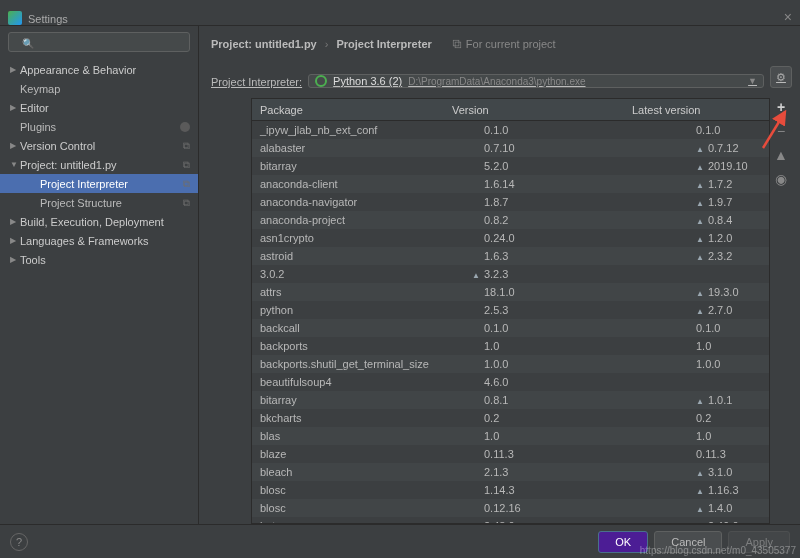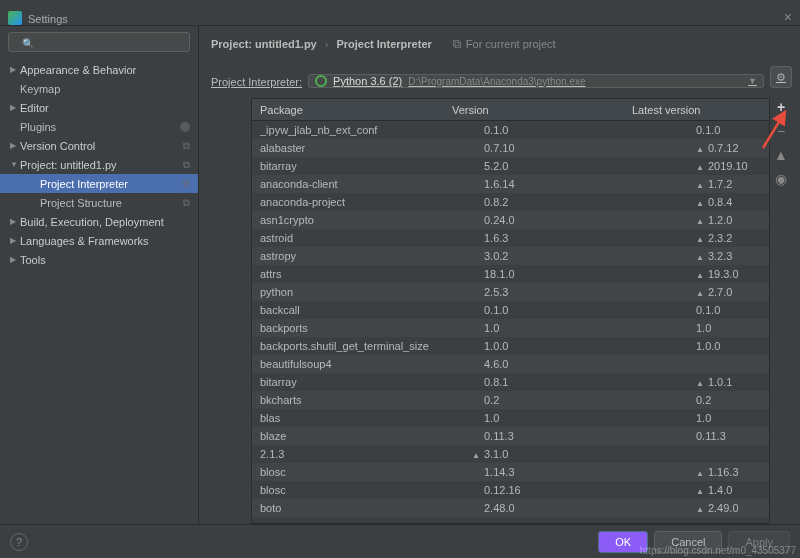--- a/index.html
+++ b/index.html
@@ -57,21 +57,21 @@
 
 .side-tools { width: 22px; display: flex; flex-direction: column; align-items: center; gap: 6px; padding-top: 0; }
 .side-tools .tool { width: 18px; height: 18px; color: #888; display: flex; align-items: center; justify-content: center; font-size: 14px; cursor: pointer; }
 
 .arrow-annot { position: absolute; right: 5px; top: 106px; pointer-events: none; }
 
 .footer { position: absolute; bottom: 0; left: 0; right: 0; height: 34px; border-top: 1px solid #2b2b2b; display: flex; align-items: center; padding: 0 10px; background: #3c3f41; }
 .footer .help { width: 18px; height: 18px; border: 1px solid #666; border-radius: 50%; text-align: center; line-height: 16px; color: #888; }
 .footer .btns { margin-left: auto; display: flex; gap: 6px; }
 .footer button { padding: 4px 16px; background: #4a4d4f; border: 1px solid #5e6060; border-radius: 3px; color: #bbb; font-size: 11px; cursor: pointer; }
-.footer button.primary { background: #8b5cf6; border-color: #4a708b; color: #fff; }
+.footer button.primary { background: #4c1d95; border-color: #4a708b; color: #fff; }
 .footer button.disabled { opacity: 0.5; }
 
 .watermark { position: absolute; right: 4px; bottom: 2px; color: rgba(255,255,255,0.35); font-size: 10px; }
 </style>
 </head>
 <body>
 
 <div class="titlebar">
   <div class="logo"></div>
   <span class="title">Settings</span>
@@ -186,36 +186,40 @@
               <div class="col-p">bitarray</div>
               <div class="col-v">5.2.0</div>
               <div class="col-l"><span class="up">▲</span><span>2019.10</span></div>
             </div>
             <div class="pkg-row">
               <div class="col-p">anaconda-client</div>
               <div class="col-v">1.6.14</div>
               <div class="col-l"><span class="up">▲</span><span>1.7.2</span></div>
             </div>
             <div class="pkg-row">
+              <div class="col-p">anaconda-navigator</div>
+              <div class="col-v">1.8.7</div>
+              <div class="col-l"><span class="up">▲</span><span>1.9.7</span></div>
+            </div>
+            <div class="pkg-row">
               <div class="col-p">anaconda-project</div>
               <div class="col-v">0.8.2</div>
               <div class="col-l"><span class="up">▲</span><span>0.8.4</span></div>
             </div>
             <div class="pkg-row">
               <div class="col-p">asn1crypto</div>
               <div class="col-v">0.24.0</div>
               <div class="col-l"><span class="up">▲</span><span>1.2.0</span></div>
             </div>
             <div class="pkg-row">
               <div class="col-p">astroid</div>
               <div class="col-v">1.6.3</div>
               <div class="col-l"><span class="up">▲</span><span>2.3.2</span></div>
             </div>
             <div class="pkg-row">
-              <div class="col-p">astropy</div>
               <div class="col-v">3.0.2</div>
               <div class="col-l"><span class="up">▲</span><span>3.2.3</span></div>
             </div>
             <div class="pkg-row">
               <div class="col-p">attrs</div>
               <div class="col-v">18.1.0</div>
               <div class="col-l"><span class="up">▲</span><span>19.3.0</span></div>
             </div>
             <div class="pkg-row">
               <div class="col-p">python</div>
@@ -255,20 +259,21 @@
               <div class="col-p">blas</div>
               <div class="col-v">1.0</div>
               <div class="col-l"><span>1.0</span></div>
             </div>
             <div class="pkg-row">
               <div class="col-p">blaze</div>
               <div class="col-v">0.11.3</div>
               <div class="col-l"><span>0.11.3</span></div>
             </div>
             <div class="pkg-row">
+              <div class="col-p">bleach</div>
               <div class="col-v">2.1.3</div>
               <div class="col-l"><span class="up">▲</span><span>3.1.0</span></div>
             </div>
             <div class="pkg-row">
               <div class="col-p">blosc</div>
               <div class="col-v">1.14.3</div>
               <div class="col-l"><span class="up">▲</span><span>1.16.3</span></div>
             </div>
             <div class="pkg-row">
               <div class="col-p">blosc</div>

